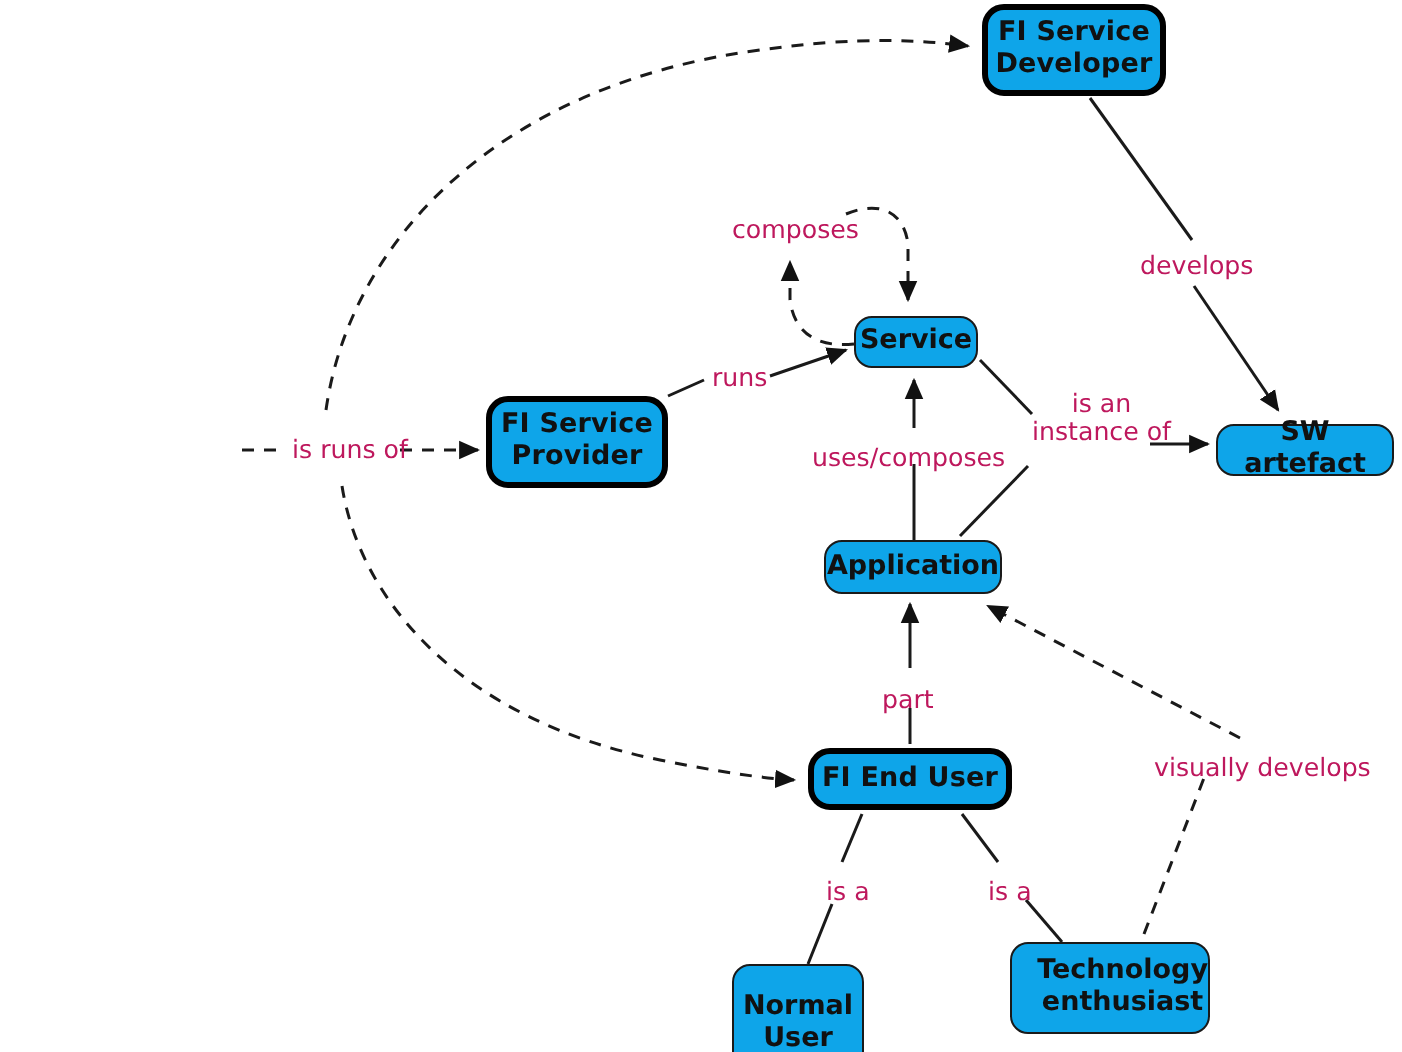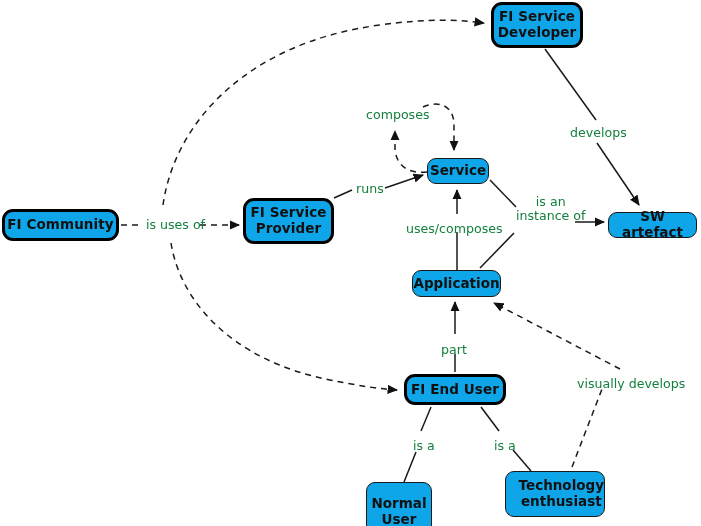--- a/index.html
+++ b/index.html
@@ -43,21 +43,21 @@
   .node.bold {
     border: 3.4px solid #000000;
     border-radius: 11px;
     font-size: 13.5px;
     font-weight: bold;
     letter-spacing: 0.1px;
   }
   .edge-label {
     position: absolute;
     font-size: 12.6px;
-    color: #15803d;
+    color: #be185d;
     white-space: pre;
     text-align: center;
     z-index: 6;
     background: transparent;
     line-height: 1.15;
   }
   .solid-line {
     stroke: #1a1a1a;
     stroke-width: 1.5;
     fill: none;
@@ -114,23 +114,20 @@
     <line class="solid-line" x1="404" y1="482" x2="416" y2="452"></line>
     <line class="solid-line" x1="421" y1="431" x2="431" y2="407"></line>
 
     <line class="solid-line" x1="531" y1="471" x2="513" y2="450"></line>
     <line class="solid-line" x1="499" y1="431" x2="481" y2="407"></line>
 
     <line class="dashed-line" x1="572" y1="467" x2="602" y2="389"></line>
     <line class="dashed-line" x1="620" y1="369" x2="494" y2="303" marker-end="url(#arrow-dashed)"></line>
   </svg>
 
-  <div class="node bold" style="left:2px; top:209px; width:117px; height:32px;">
-    <span>FI Community</span>
-  </div>
 
   <div class="node bold" style="left:243px; top:198px; width:91px; height:46px;">
     <span class="ml" style="white-space:pre-line;">FI Service
 Provider</span>
   </div>
 
   <div class="node bold" style="left:491px; top:2px; width:92px; height:46px;">
     <span style="white-space:pre-line;">FI Service
 Developer</span>
   </div>
@@ -154,21 +151,21 @@
   <div class="node plain" style="left:366px; top:482px; width:66px; height:60px;">
     <span style="white-space:pre-line;">Normal
 User</span>
   </div>
 
   <div class="node plain" style="left:505px; top:471px; width:100px; height:46px;justify-content:flex-end;">
     <span style="white-space:pre-line;">Technology
 enthusiast</span>
   </div>
 
-  <div class="edge-label" style="left:146px; top:218px;">is uses of</div>
+  <div class="edge-label" style="left:146px; top:218px;">is runs of</div>
 
   <div class="edge-label" style="left:356px; top:182px;">runs</div>
 
   <div class="edge-label" style="left:366px; top:108px;">composes</div>
 
   <div class="edge-label" style="left:570px; top:126px;">develops</div>
 
   <div class="edge-label" style="left:516px; top:195px; white-space:pre-line; text-align:center;">is an
 instance of</div>
 

